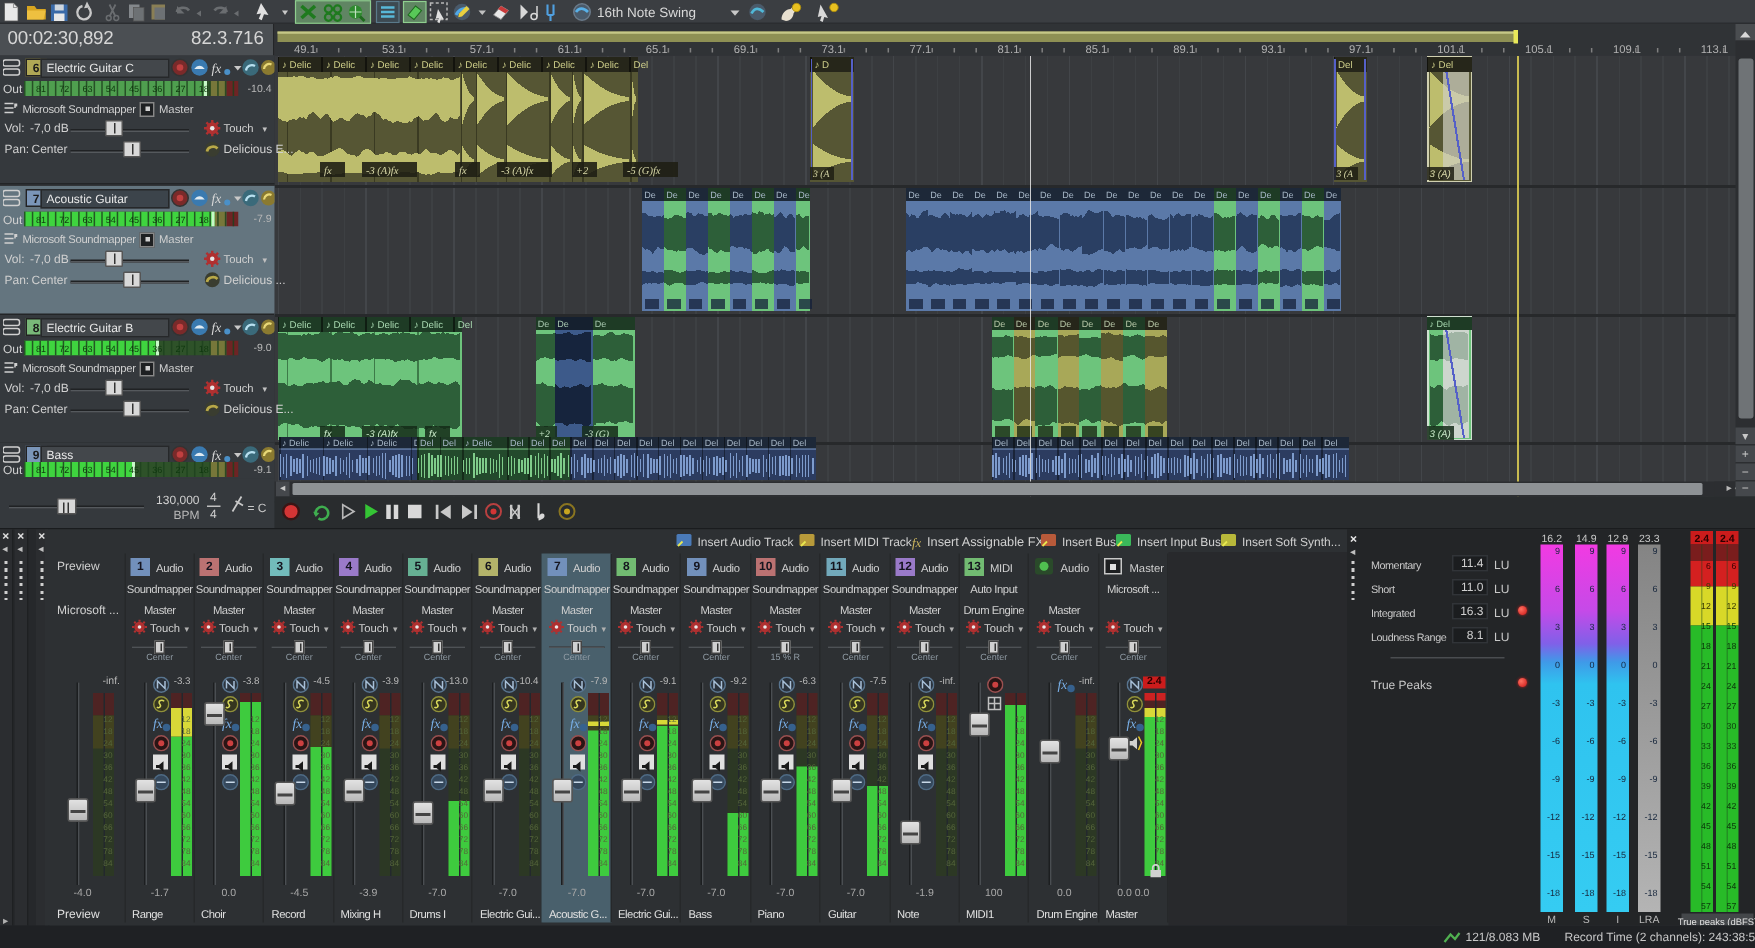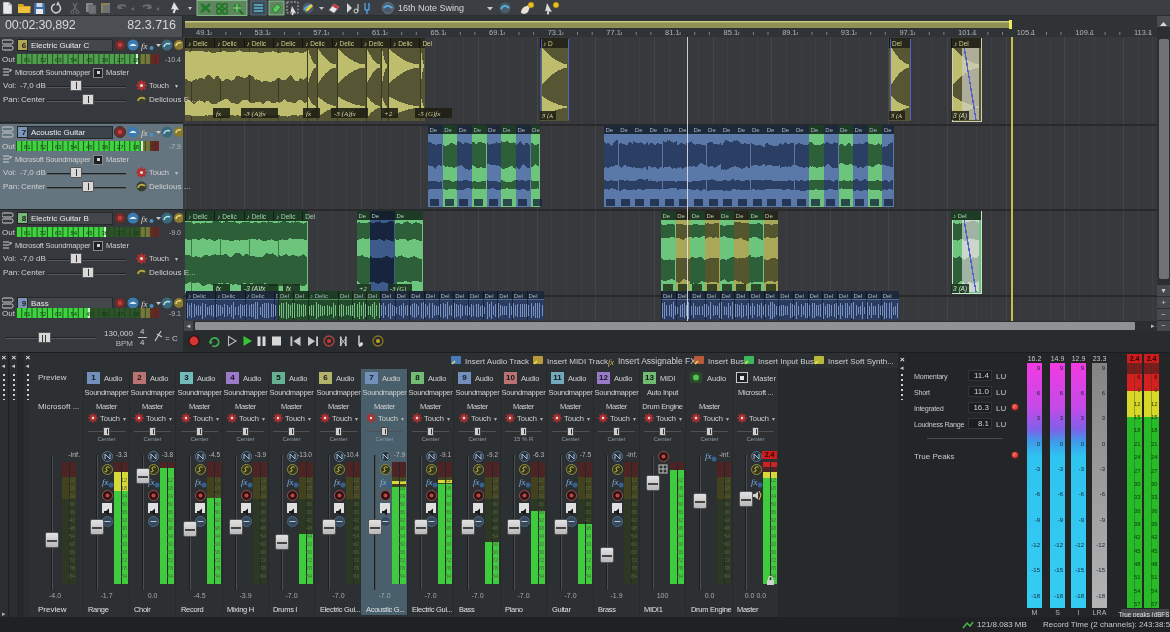--- a/index.html
+++ b/index.html
@@ -1949,21 +1949,21 @@
     <div class="t" style="left:624px;top:517.0px;width:13px;text-align:right;font-size:5.5px;color:#55663a">42</div>
     <div class="t" style="left:624px;top:524.9px;width:13px;text-align:right;font-size:5.5px;color:#55663a">48</div>
     <div class="t" style="left:624px;top:532.9px;width:13px;text-align:right;font-size:5.5px;color:#55663a">54</div>
     <div class="t" style="left:624px;top:540.8px;width:13px;text-align:right;font-size:5.5px;color:#55663a">60</div>
     <div class="t" style="left:624px;top:548.8px;width:13px;text-align:right;font-size:5.5px;color:#55663a">66</div>
     <div class="t" style="left:624px;top:556.7px;width:13px;text-align:right;font-size:5.5px;color:#55663a">72</div>
     <div class="t" style="left:624px;top:564.6px;width:13px;text-align:right;font-size:5.5px;color:#55663a">78</div>
     <div class="t" style="left:624px;top:572.6px;width:13px;text-align:right;font-size:5.5px;color:#55663a">84</div>
     <div class="t" style="left:608px;top:451px;width:29px;text-align:right;font-size:6.5px;color:#b8b8b8">-inf.</div>
     <div class="t" style="left:594px;top:592px;width:45px;text-align:center;font-size:7px;color:#a8a8a8">-1.9</div>
-    <div class="t" style="left:598px;top:605px;font-size:7.5px;letter-spacing:-0.3px;color:#e0e0e0">Brass</div>
+    <div class="t" style="left:598px;top:605px;font-size:7.5px;letter-spacing:-0.3px;color:#e0e0e0">Note</div>
     <div class="abs" style="left:685px;top:369px;width:1px;height:246px;background:#26282a"></div>
     <div class="abs" style="left:643px;top:372px;width:13px;height:12px;background:#72bb72;color:#15151f;font-size:8px;font-weight:bold;text-align:center;line-height:12px">13</div>
     <div class="t" style="left:660px;top:374px;font-size:7.5px;letter-spacing:-0.2px">MIDI</div>
     <div class="t" style="left:640px;top:388px;width:45px;text-align:center;font-size:7.5px;letter-spacing:-0.3px">Auto Input</div>
     <div class="t" style="left:640px;top:402px;width:45px;text-align:center;font-size:7.5px;letter-spacing:-0.3px">Drum Engine</div>
     <svg class="abs" style="left:644px;top:413px" width="10" height="10">
       <circle cx="5" cy="5" r="3.5" fill="#b03030"></circle>
       <path d="M5 0v1.5M5 8.5V10M0 5h1.5M8.5 5H10M1.5 1.5l1 1M7.5 7.5l1 1M8.5 1.5l-1 1M2.5 7.5l-1 1" stroke="#b03030" stroke-width="1.4"></path>
       <circle cx="5" cy="5" r="1.2" fill="#e8e8e8"></circle>
     </svg>

